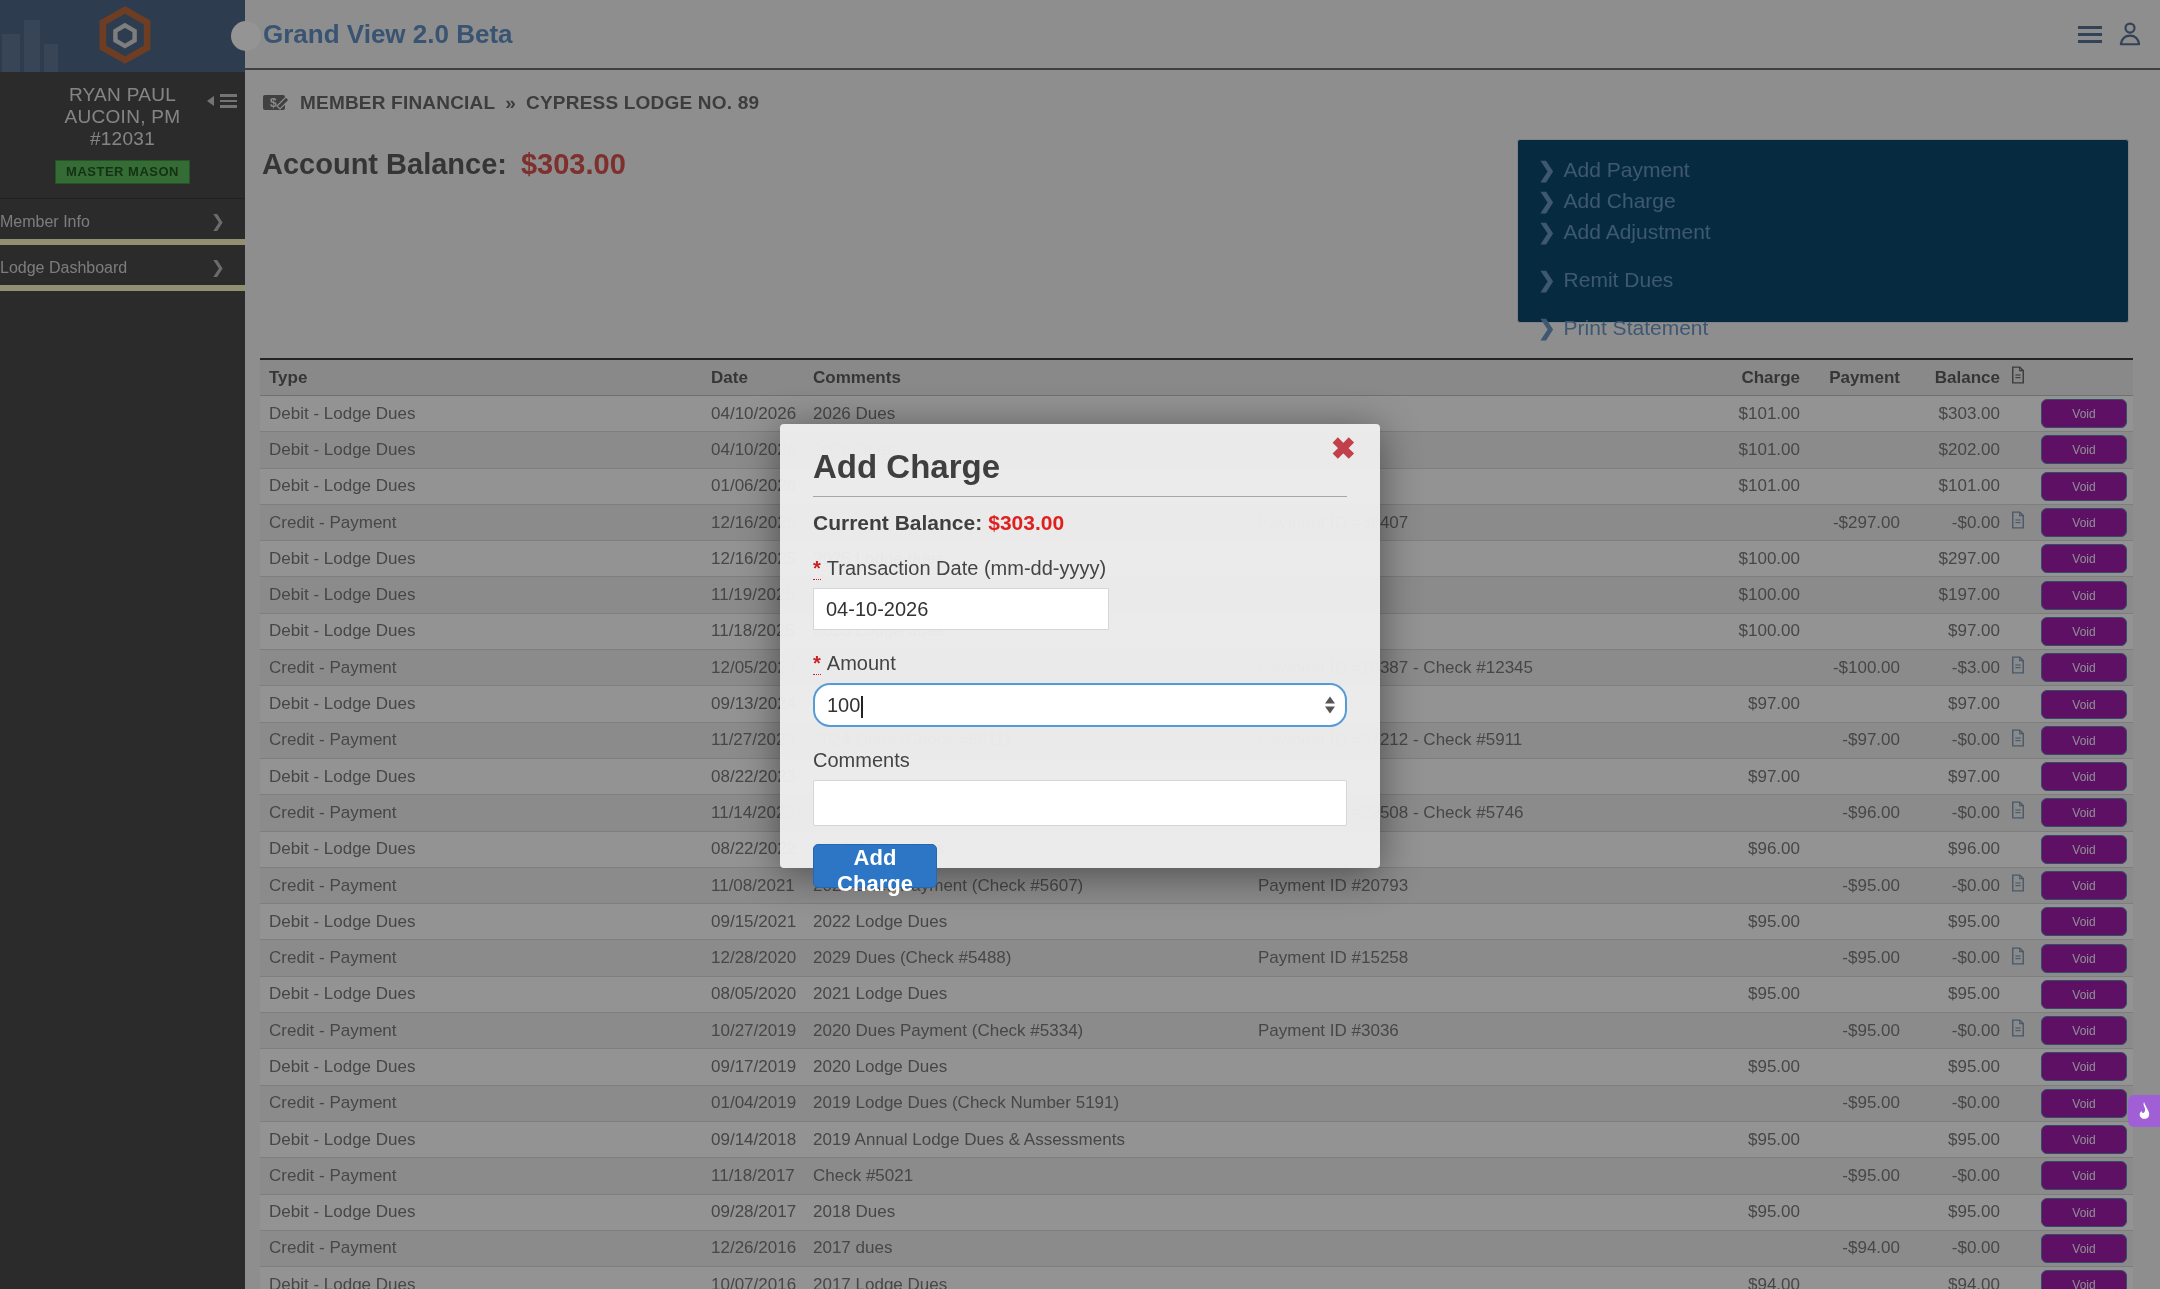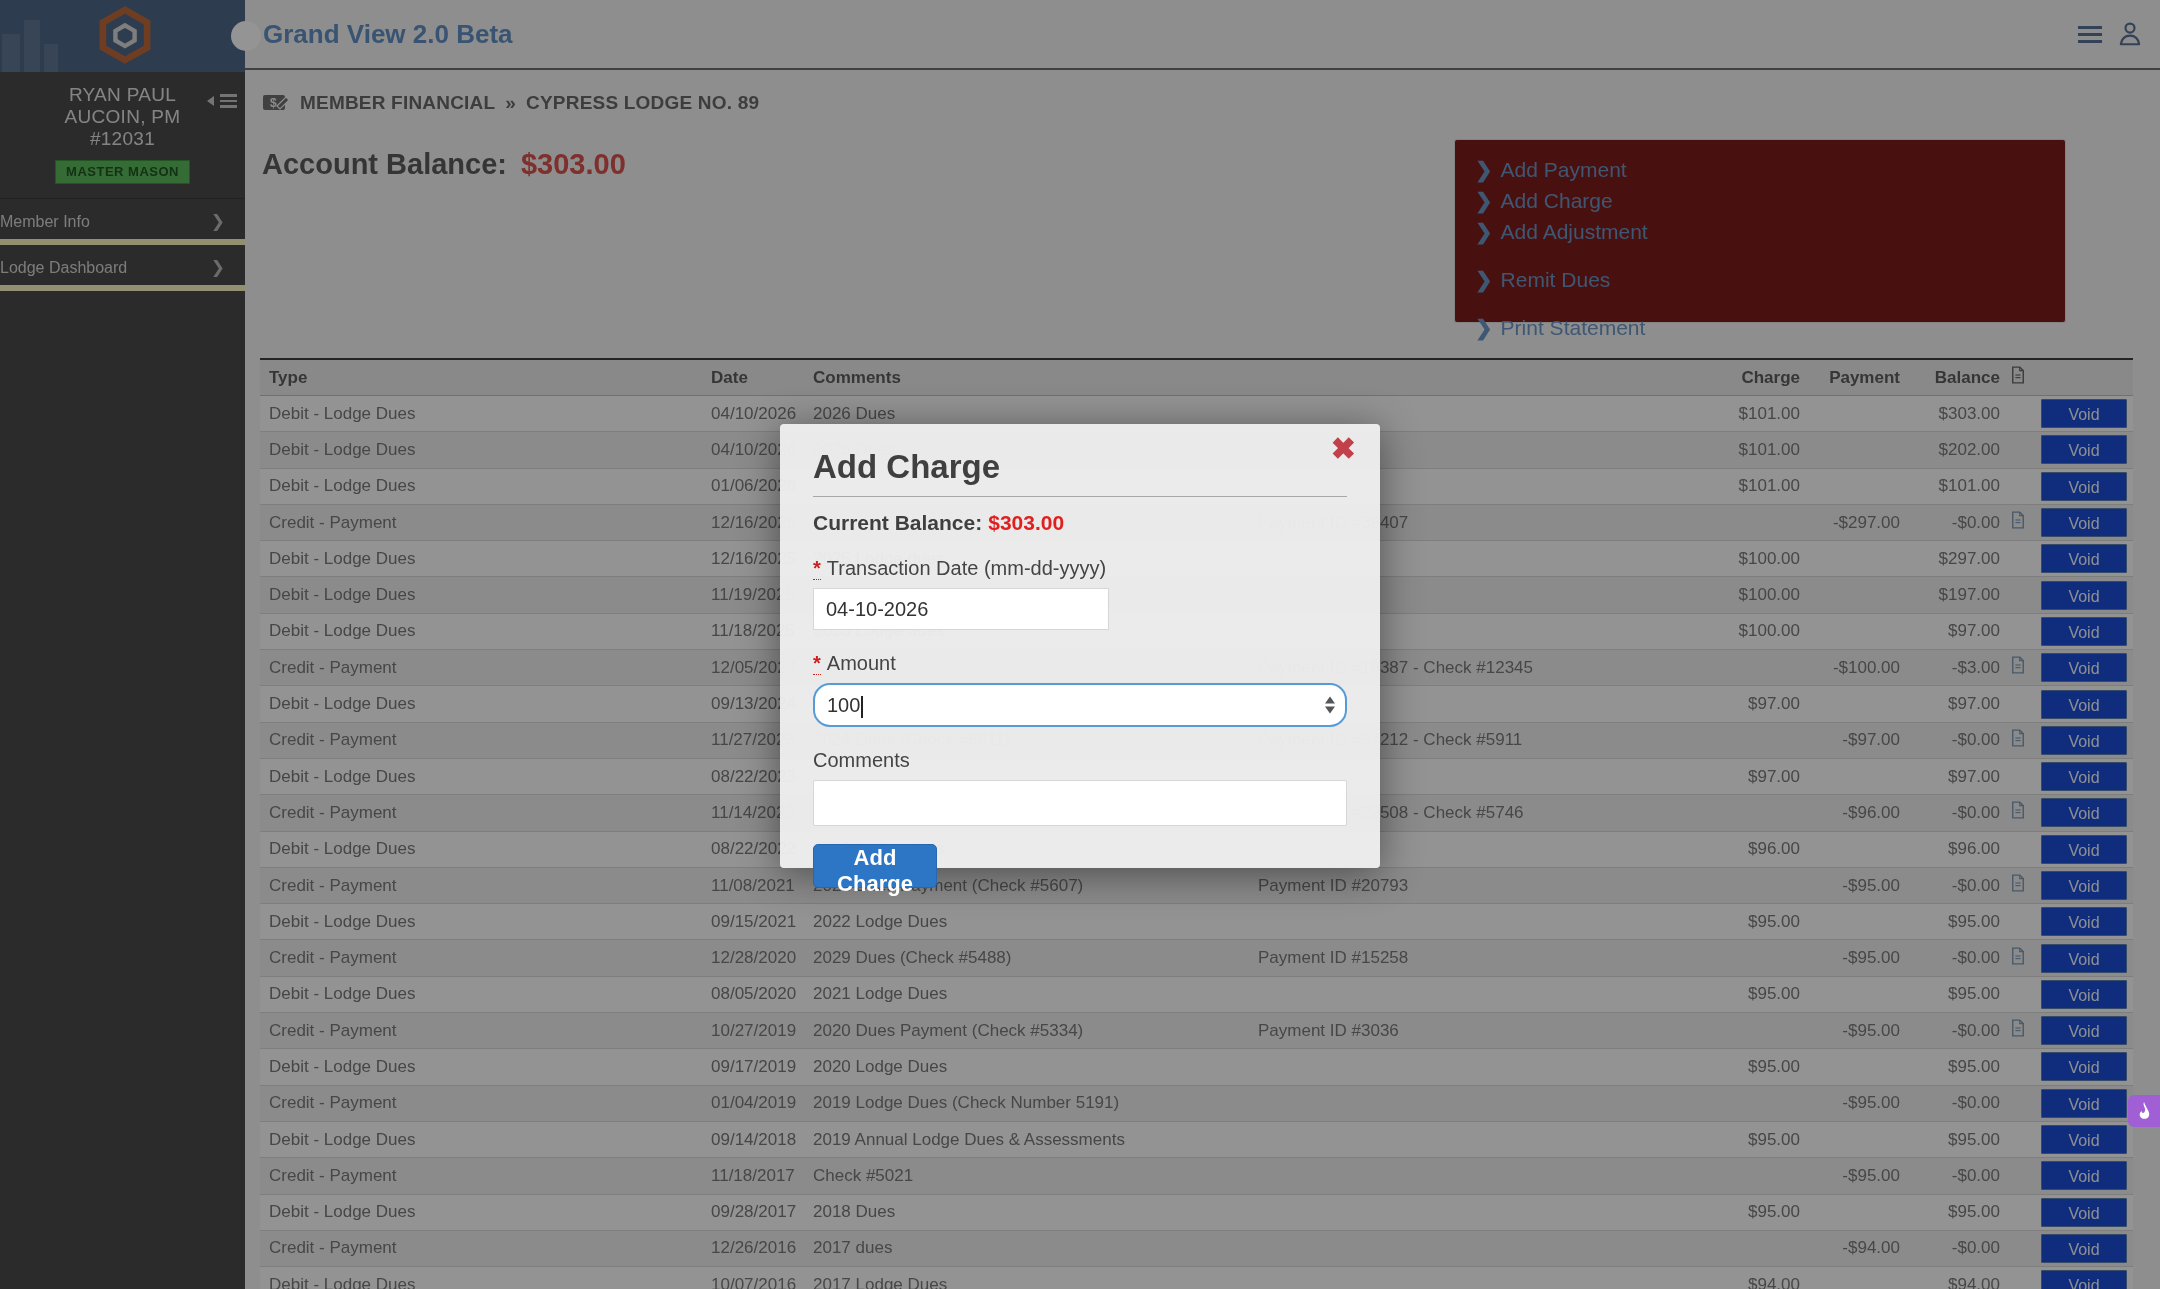--- a/index.html
+++ b/index.html
@@ -31,37 +31,37 @@
   .bottom-gap { height:30px; }
   
   .topbar { position:absolute; left:245px; top:0; width:1915px; height:70px; background:#f4f4f4; border-bottom:2px solid #6f6f6f; z-index:1; }
   .app-title { position:absolute; left:18px; top:19px; font-size:26px; font-weight:bold; color:#6291c4; }
   .topbar-icons { position:absolute; right:16px; top:20px; display:flex; gap:14px; align-items:center; }
   .hamburger div { width:24px; height:3px; background:#5a7396; margin:4px 0; }
   
   .breadcrumb { position:absolute; left:262px; top:92px; display:flex; align-items:center; gap:10px; font-size:19px; font-weight:bold; color:#6a6a6a; letter-spacing:.2px; z-index:1; }
   .balance-row { position:absolute; left:262px; top:148px; font-size:29px; font-weight:bold; color:#5c5c5c; z-index:1; }
   .balance-amount { color:#d9534f; margin-left:14px; }
-  .actions-panel { position:absolute; left:1454px; top:139px; width:612px; height:184px; background:#7f1d1d; border:1px solid #e2e2e2; border-radius:3px; padding:14px 0 0 20px; z-index:1; }
+  .actions-panel { position:absolute; left:1517px; top:139px; width:612px; height:184px; background:#0c4a6e; border:1px solid #e2e2e2; border-radius:3px; padding:14px 0 0 20px; z-index:1; }
   .action-link { color:#6b96c6; font-size:21px; line-height:31px; cursor:pointer; }
   .action-link .chev { font-weight:bold; margin-right:8px; }
   .action-gap { height:17px; }
   
   .txn-table { position:absolute; left:260px; top:358px; width:1873px; z-index:1; }
   .t-head, .t-row { display:grid; grid-template-columns:445px 105px 445px 325px 220px 100px 100px 35px 98px; align-items:center; font-size:17px; }
   .t-head { height:38px; background:#ececec; border-top:2px solid #3f3f3f; border-bottom:1px solid #c2c2c2; font-weight:bold; color:#5d5d5d; }
   .t-row { height:36.3px; border-bottom:1px solid #d9d9d9; color:#7a7a7a; background:#fdfdfd; }
   .t-row.alt { background:#f0f0f0; }
   .c-type { padding-left:9px; }
   .c-date { padding-left:6px; }
   .c-comments, .c-payid { padding-left:3px; overflow:hidden; white-space:nowrap; }
   .c-charge, .c-payment, .c-balance { text-align:right; }
   .c-doc { text-align:center; }
   .c-void { text-align:center; }
-  .void-btn { display:inline-block; width:86px; height:29px; line-height:29px; background:#1d4ed8; border:1px solid #5c82b1; border-radius:1px; color:#f2f5fa; font-size:16px; text-align:center; cursor:pointer; }
+  .void-btn { display:inline-block; width:86px; height:29px; line-height:29px; background:#a21caf; border:1px solid #5c82b1; border-radius:6px; color:#f2f5fa; font-size:12px; text-align:center; cursor:pointer; }
   
   .dim-overlay { position:absolute; inset:0; background:rgba(0,0,0,0.42); z-index:40; }
   .modal { position:absolute; left:780px; top:424px; width:600px; height:444px; background:rgba(238,238,238,0.96); border-radius:4px; box-shadow:0 6px 40px rgba(0,0,0,0.45); z-index:50; padding:24px 33px; }
   .modal-close { position:absolute; right:24px; top:10px; color:#c24049; font-size:30px; font-weight:bold; cursor:pointer; line-height:30px; }
   .modal-title { font-size:33px; font-weight:bold; color:#3f3f3f; }
   .modal-hr { border:none; border-top:1px solid #a8a8a8; margin:10px 0 14px; }
   .cur-bal { font-size:21px; font-weight:bold; color:#3f3f3f; }
   .cur-bal-amt { color:#e01f1f; margin-left:6px; }
   .f-label { margin-top:22px; font-size:20px; color:#444444; }
   .req { color:#cc1f1f; border-bottom:1px dotted #cc1f1f; margin-right:6px; font-weight:bold; }

